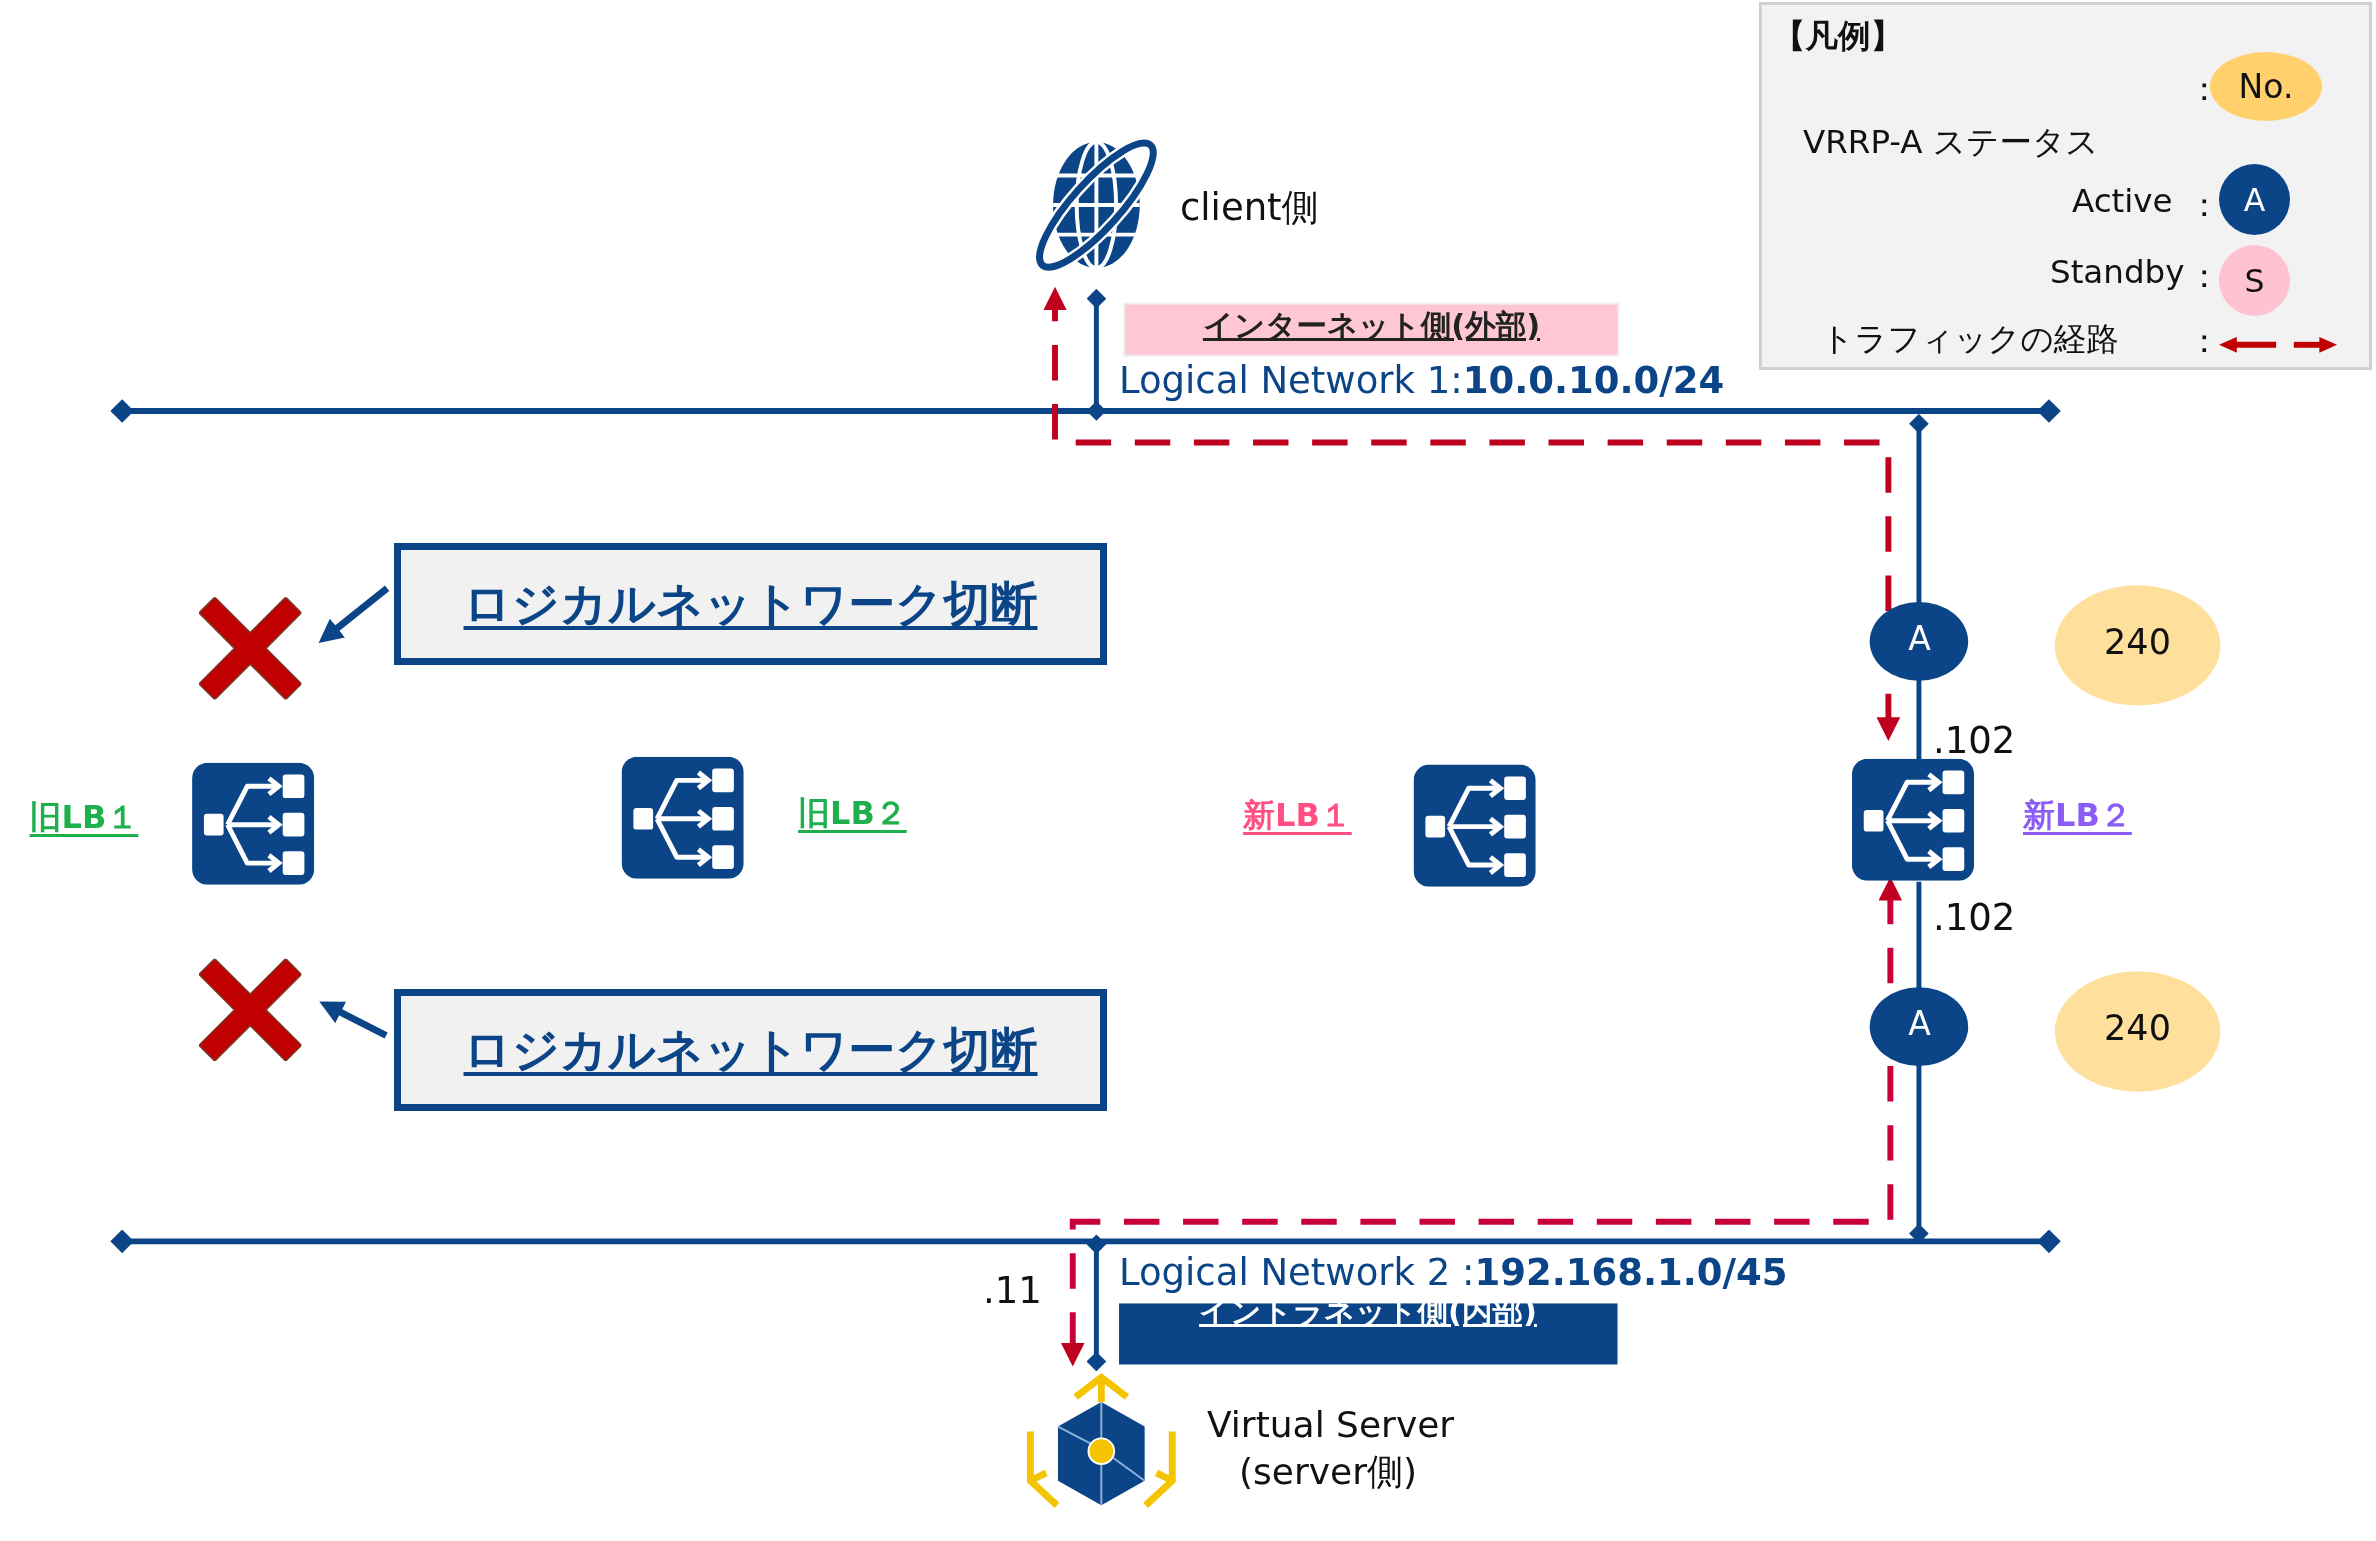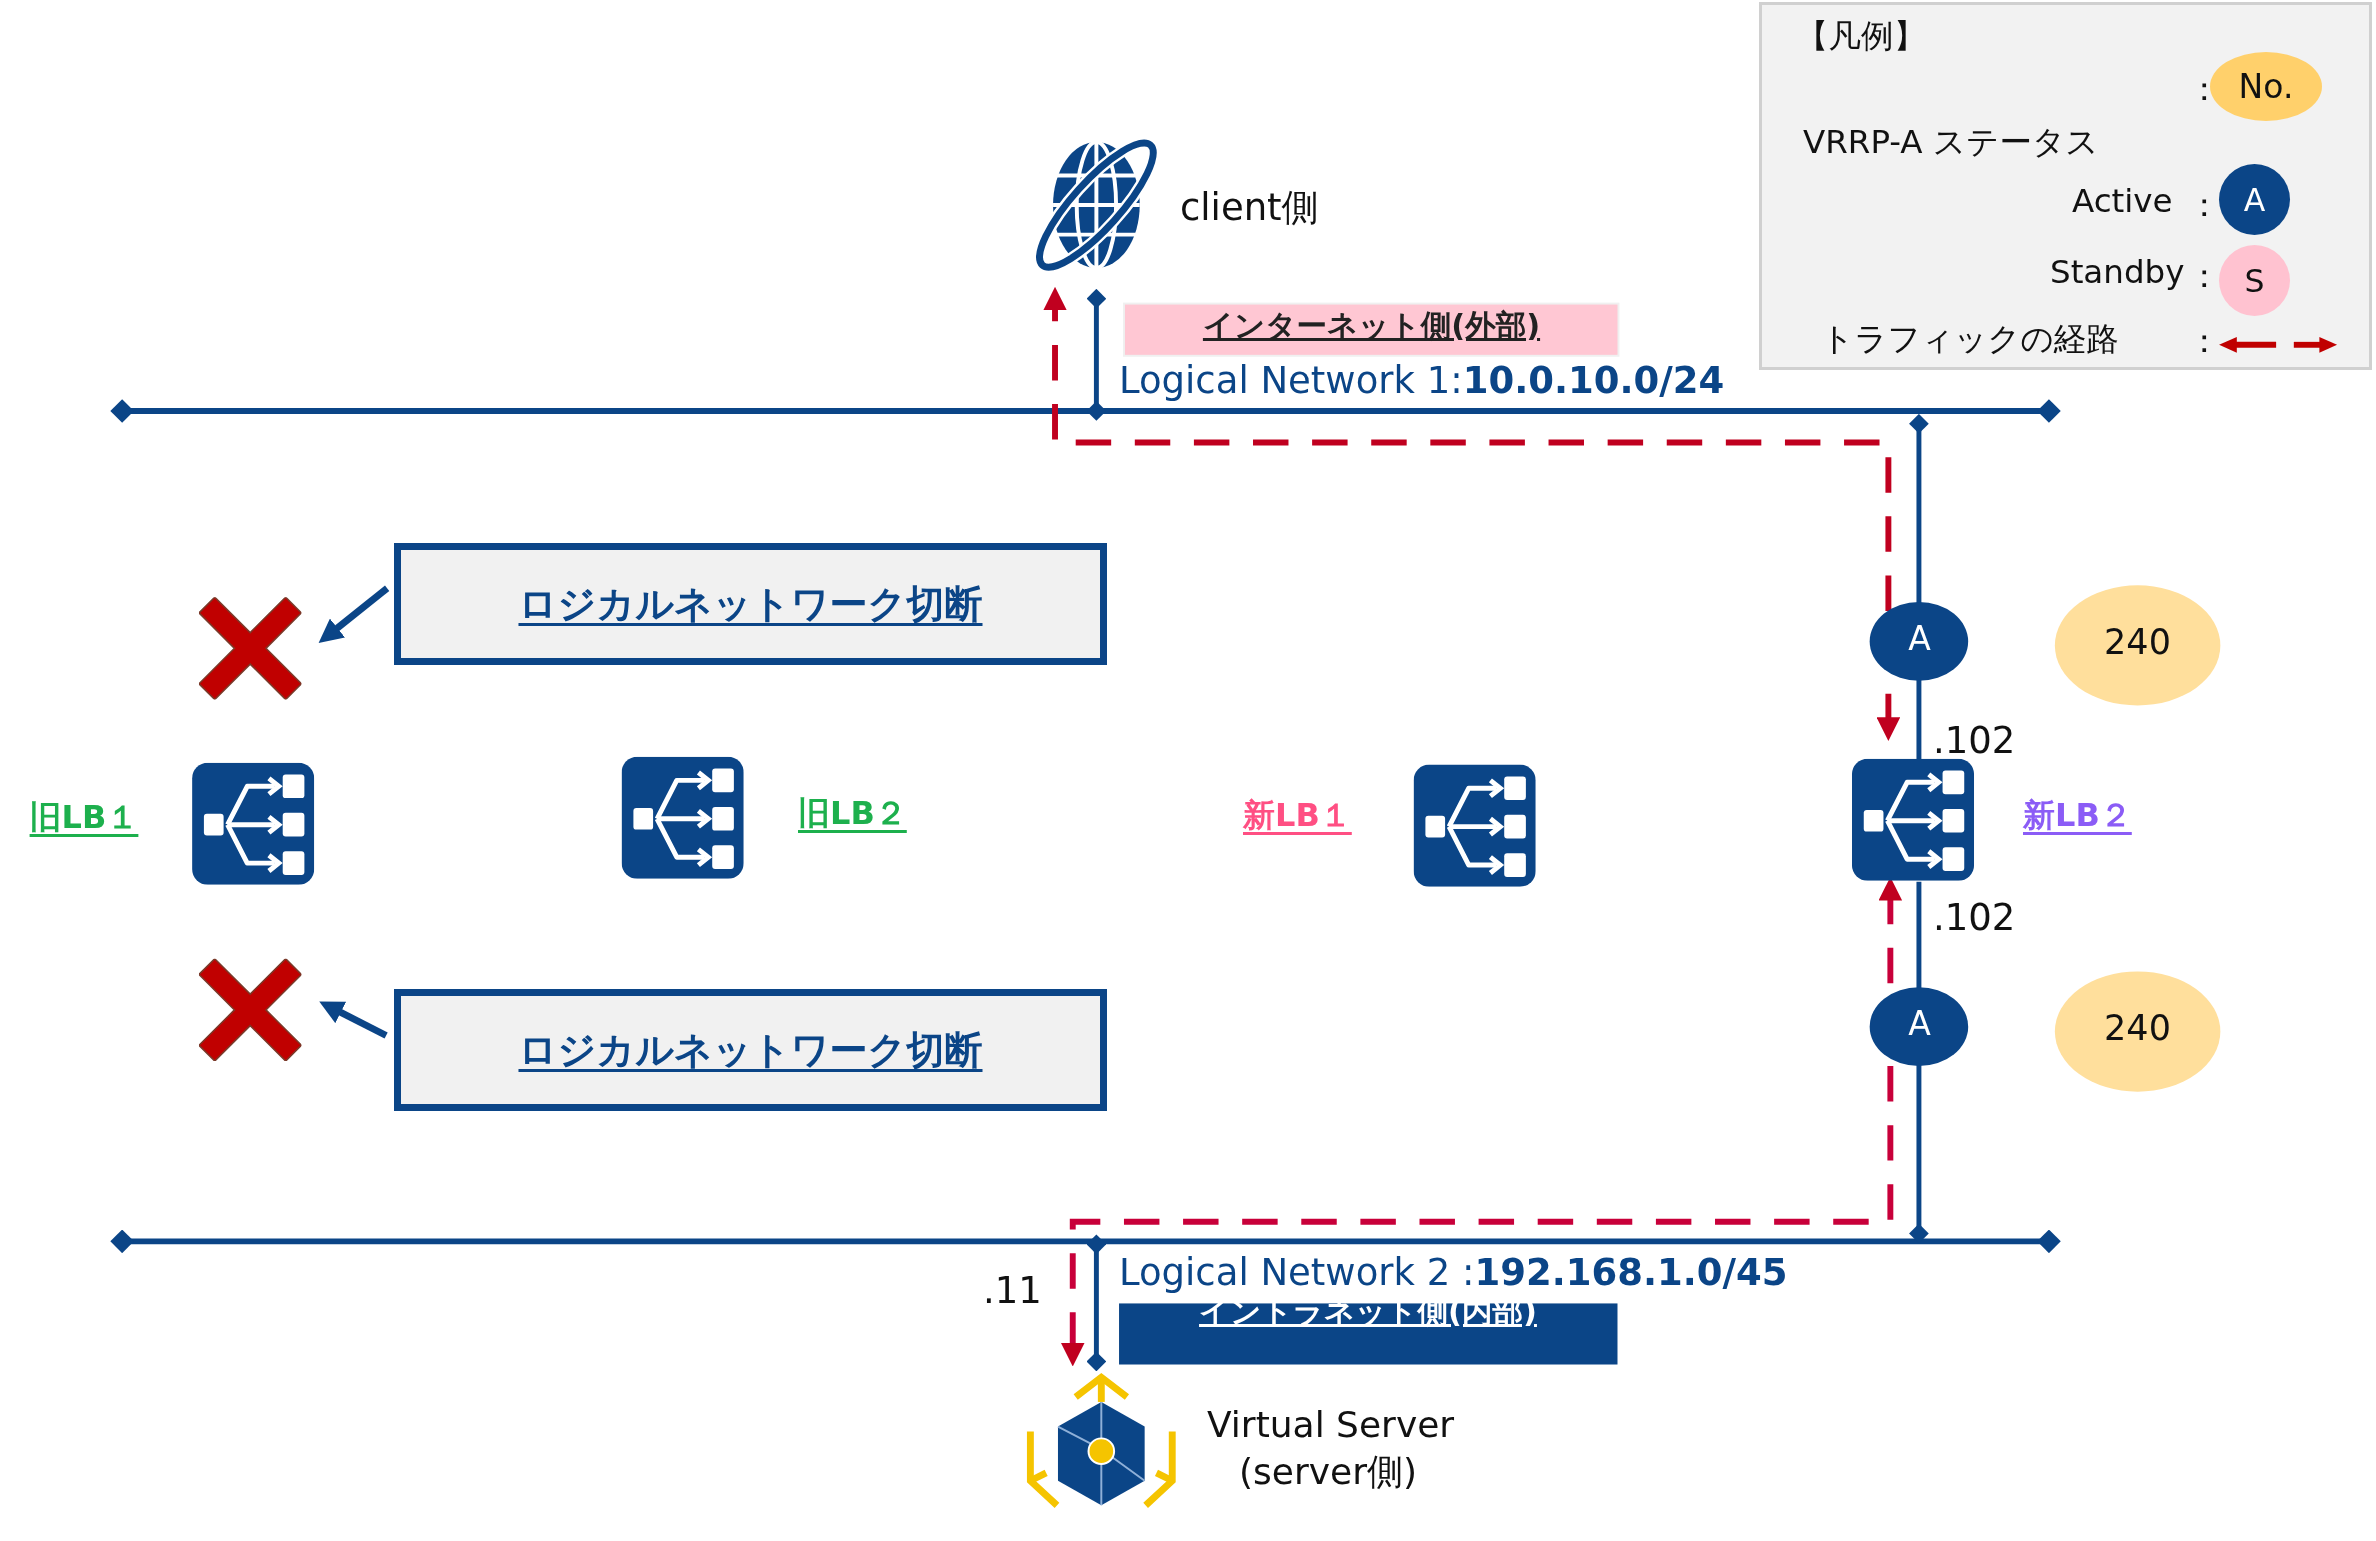--- a/index.html
+++ b/index.html
@@ -8,21 +8,21 @@
     #diagram { position: absolute; left: 0; top: 0; width: 2376px; height: 1542px; }
     .abs { position: absolute; white-space: nowrap; }
     .legend-box { position: absolute; left: 1759px; top: 2px; width: 613px; height: 368px;
                   background: #f2f2f2; border: 3px solid #d0d0d0; box-sizing: border-box; }
     .legend-text { position: absolute; font-size: 32.5px; color: #111; white-space: nowrap; }
     .net-label { font-size: 37px; color: #0b4587; }
     .net-label b { font-weight: bold; }
     .zone-label { font-size: 30.5px; font-weight: bold; text-decoration: underline; text-align: center; }
     .callout { position: absolute; border: 7.9px solid #0b4587; background: #f1f1f1;
                box-sizing: border-box; display: flex; align-items: center; justify-content: center; }
-    .callout span { font-size: 38px; font-weight: bold; color: #0b4587; text-decoration: underline; text-underline-offset: 5.9px; }
+    .callout span { font-size: 47px; font-weight: bold; color: #0b4587; text-decoration: underline; text-underline-offset: 5.9px; }
     .lb-label { position: absolute; font-size: 32px; font-weight: bold; text-decoration: underline; text-underline-offset: 5.9px; }
     .plain { position: absolute; font-size: 37px; color: #111; white-space: nowrap; }
   </style>
 </head>
 <body>
 
 <svg id="diagram" viewBox="0 0 2412 1565" xmlns="http://www.w3.org/2000/svg">
   <defs>
     <marker id="arrowRed" viewBox="0 0 10 10" refX="5" refY="5" markerWidth="4" markerHeight="4" orient="auto-start-reverse">
       <path d="M0,0 L10,5 L0,10 z" fill="#c0001f"></path>
@@ -106,21 +106,21 @@
       <path d="M72,-20 L72,30 L45,55"></path>
       <path d="M72,30 L56,22"></path>
     </g>
     <path d="M0,-50 L44,-25 L44,30 L0,55 L-44,30 L-44,-25 z" fill="#0b4587"></path>
     <path d="M0,-50 L0,-2 M0,-2 L-44,-25 M0,-2 L0,55 M0,-2 L44,30" stroke="#8fb0d8" stroke-width="2" fill="none"></path>
     <circle cx="0" cy="0" r="13" fill="#f5c400" stroke="#fff" stroke-width="2"></circle>
   </g>
 </svg>
 
 <div class="legend-box">
-  <span class="legend-text" style="left:34px;top:9.9px;">【凡例】</span>
+  <span class="legend-text" style="left:11px;top:9.9px;font-weight:bold;">【凡例】</span>
   <span class="legend-text" style="left:426px;top:63px;">：</span>
   <div class="abs" style="left:448px;top:47px;width:112px;height:69px;border-radius:50%;background:#ffd06b;display:flex;align-items:center;justify-content:center;">
     <span style="font-size:33px;color:#111;">No.</span>
   </div>
   <span class="legend-text" style="left:41px;top:116px;">VRRP-A ステータス</span>
   <span class="legend-text" style="left:310px;top:177px;">Active</span>
   <span class="legend-text" style="left:426px;top:179px;">：</span>
   <div class="abs" style="left:457px;top:159px;width:71px;height:71px;border-radius:50%;background:#0b4587;display:flex;align-items:center;justify-content:center;">
     <span style="font-size:31.5px;color:#fff;">A</span>
   </div>

